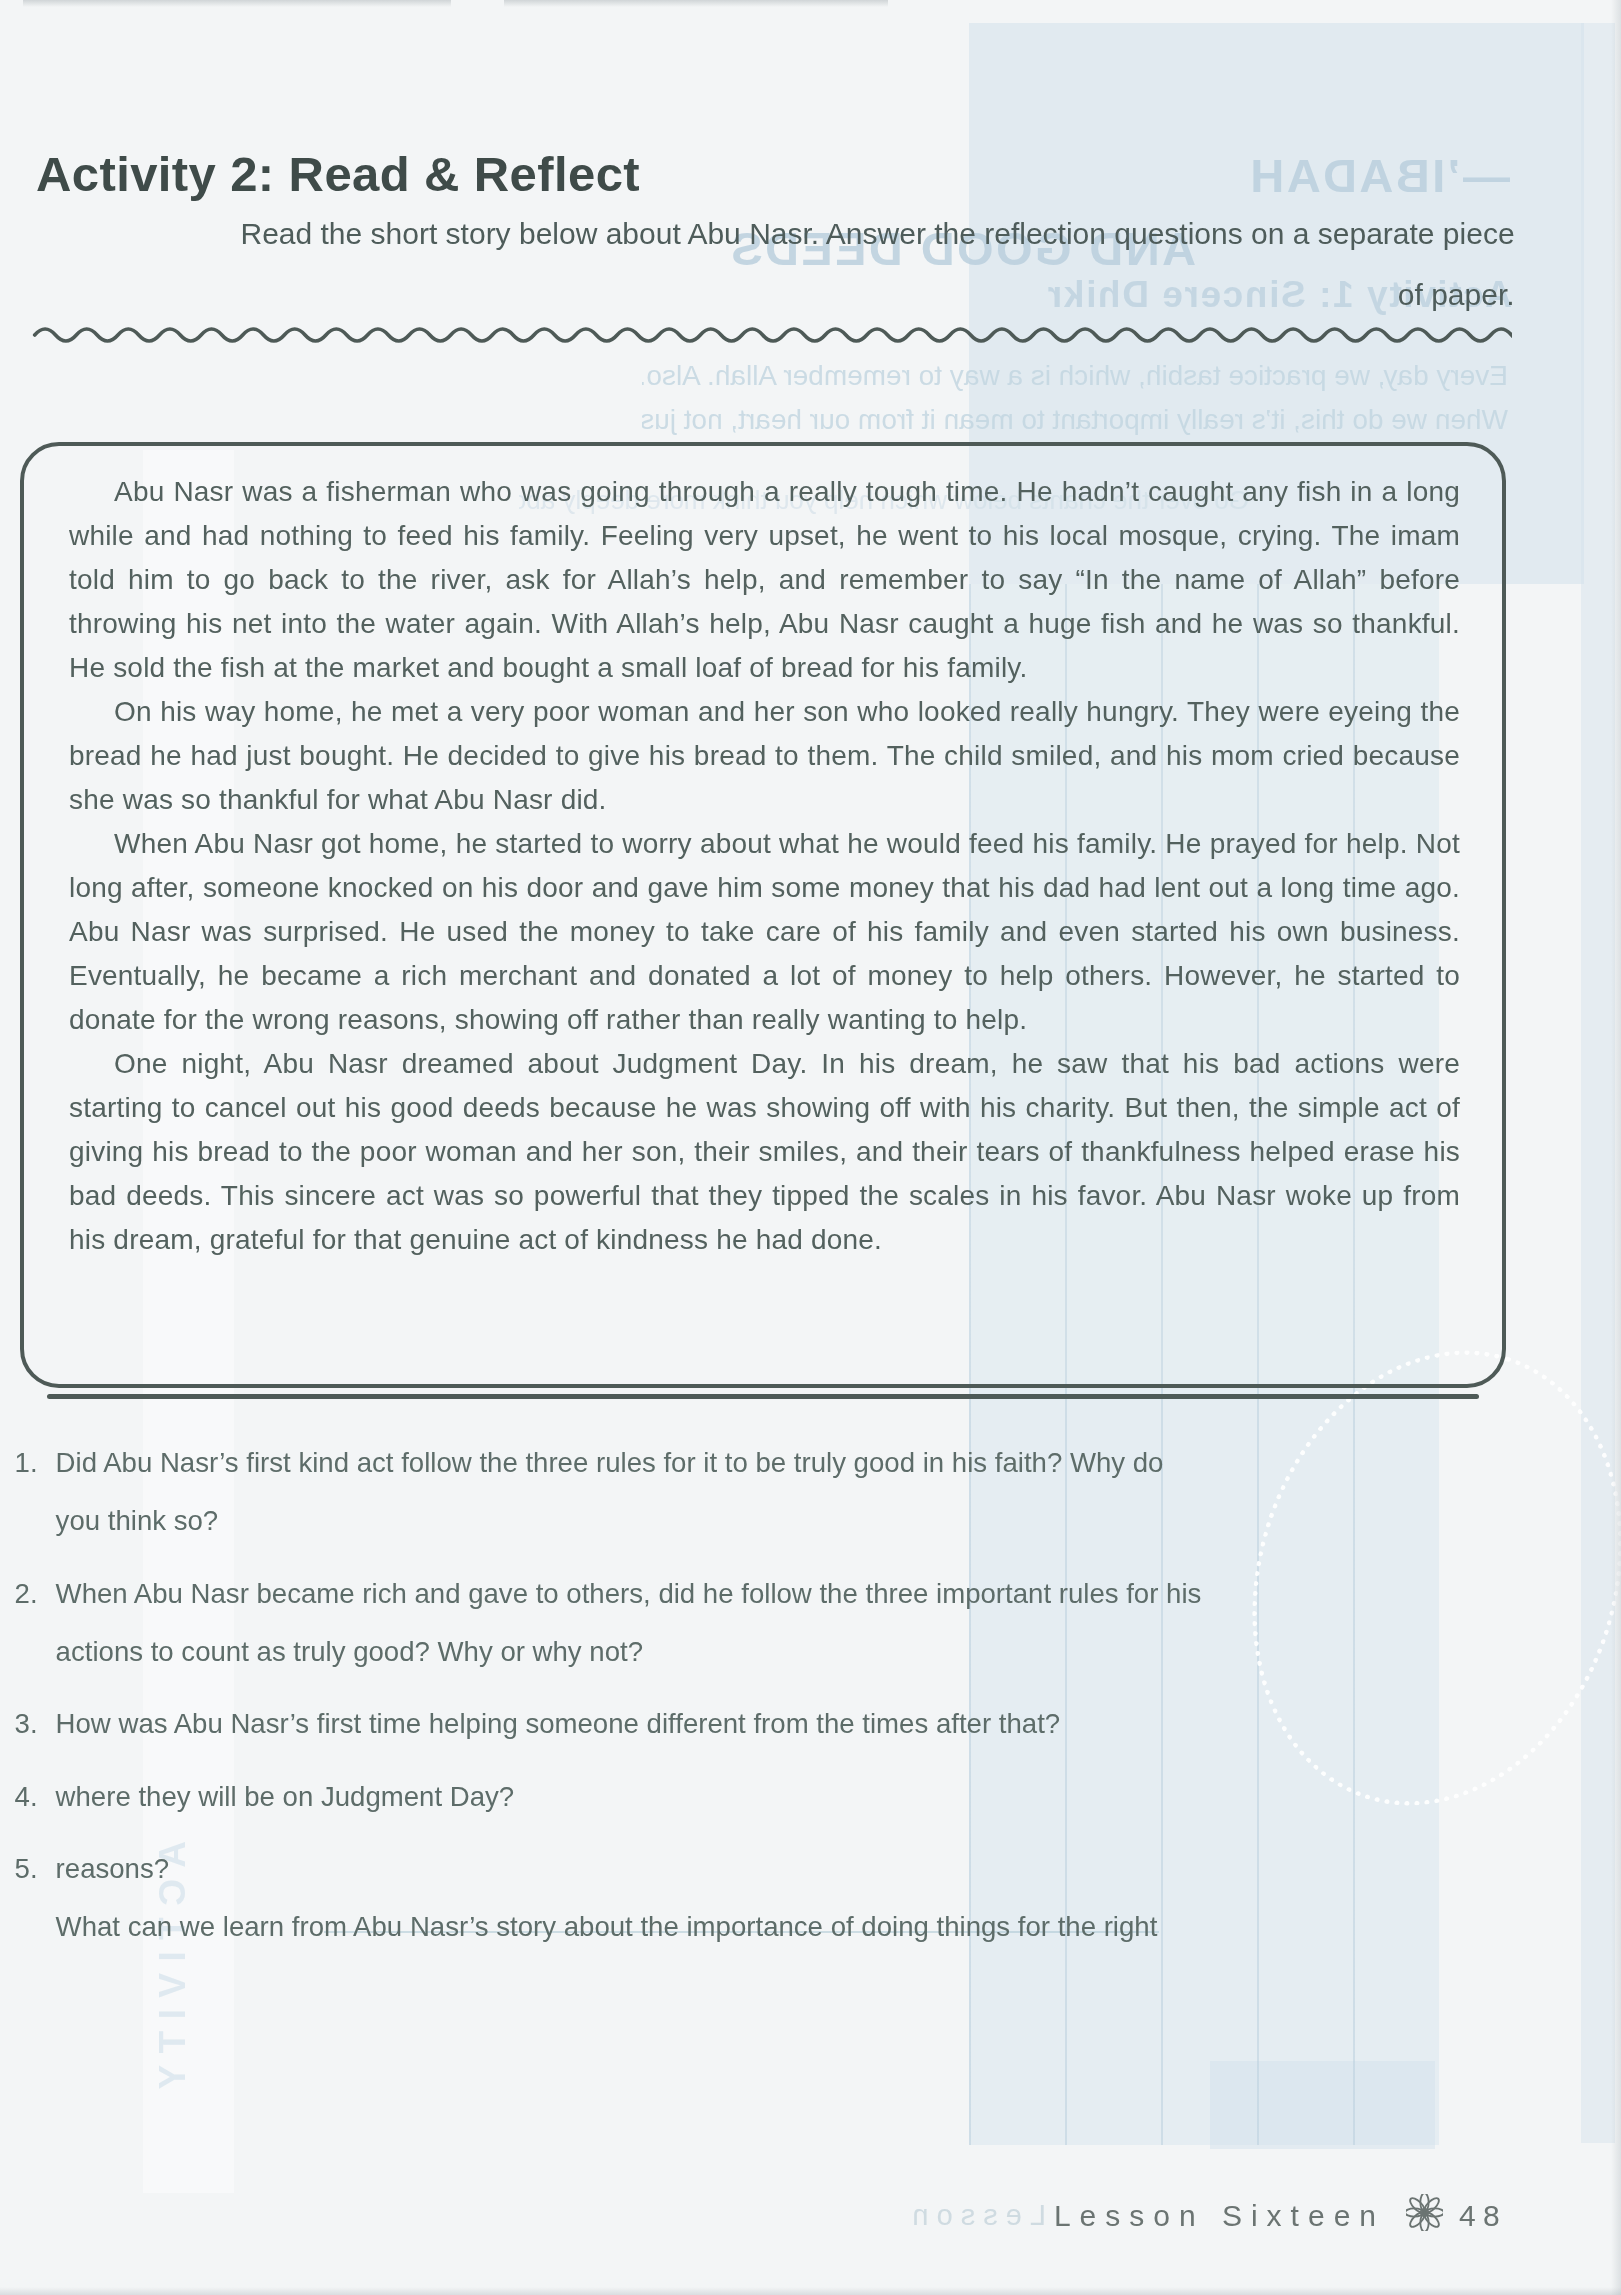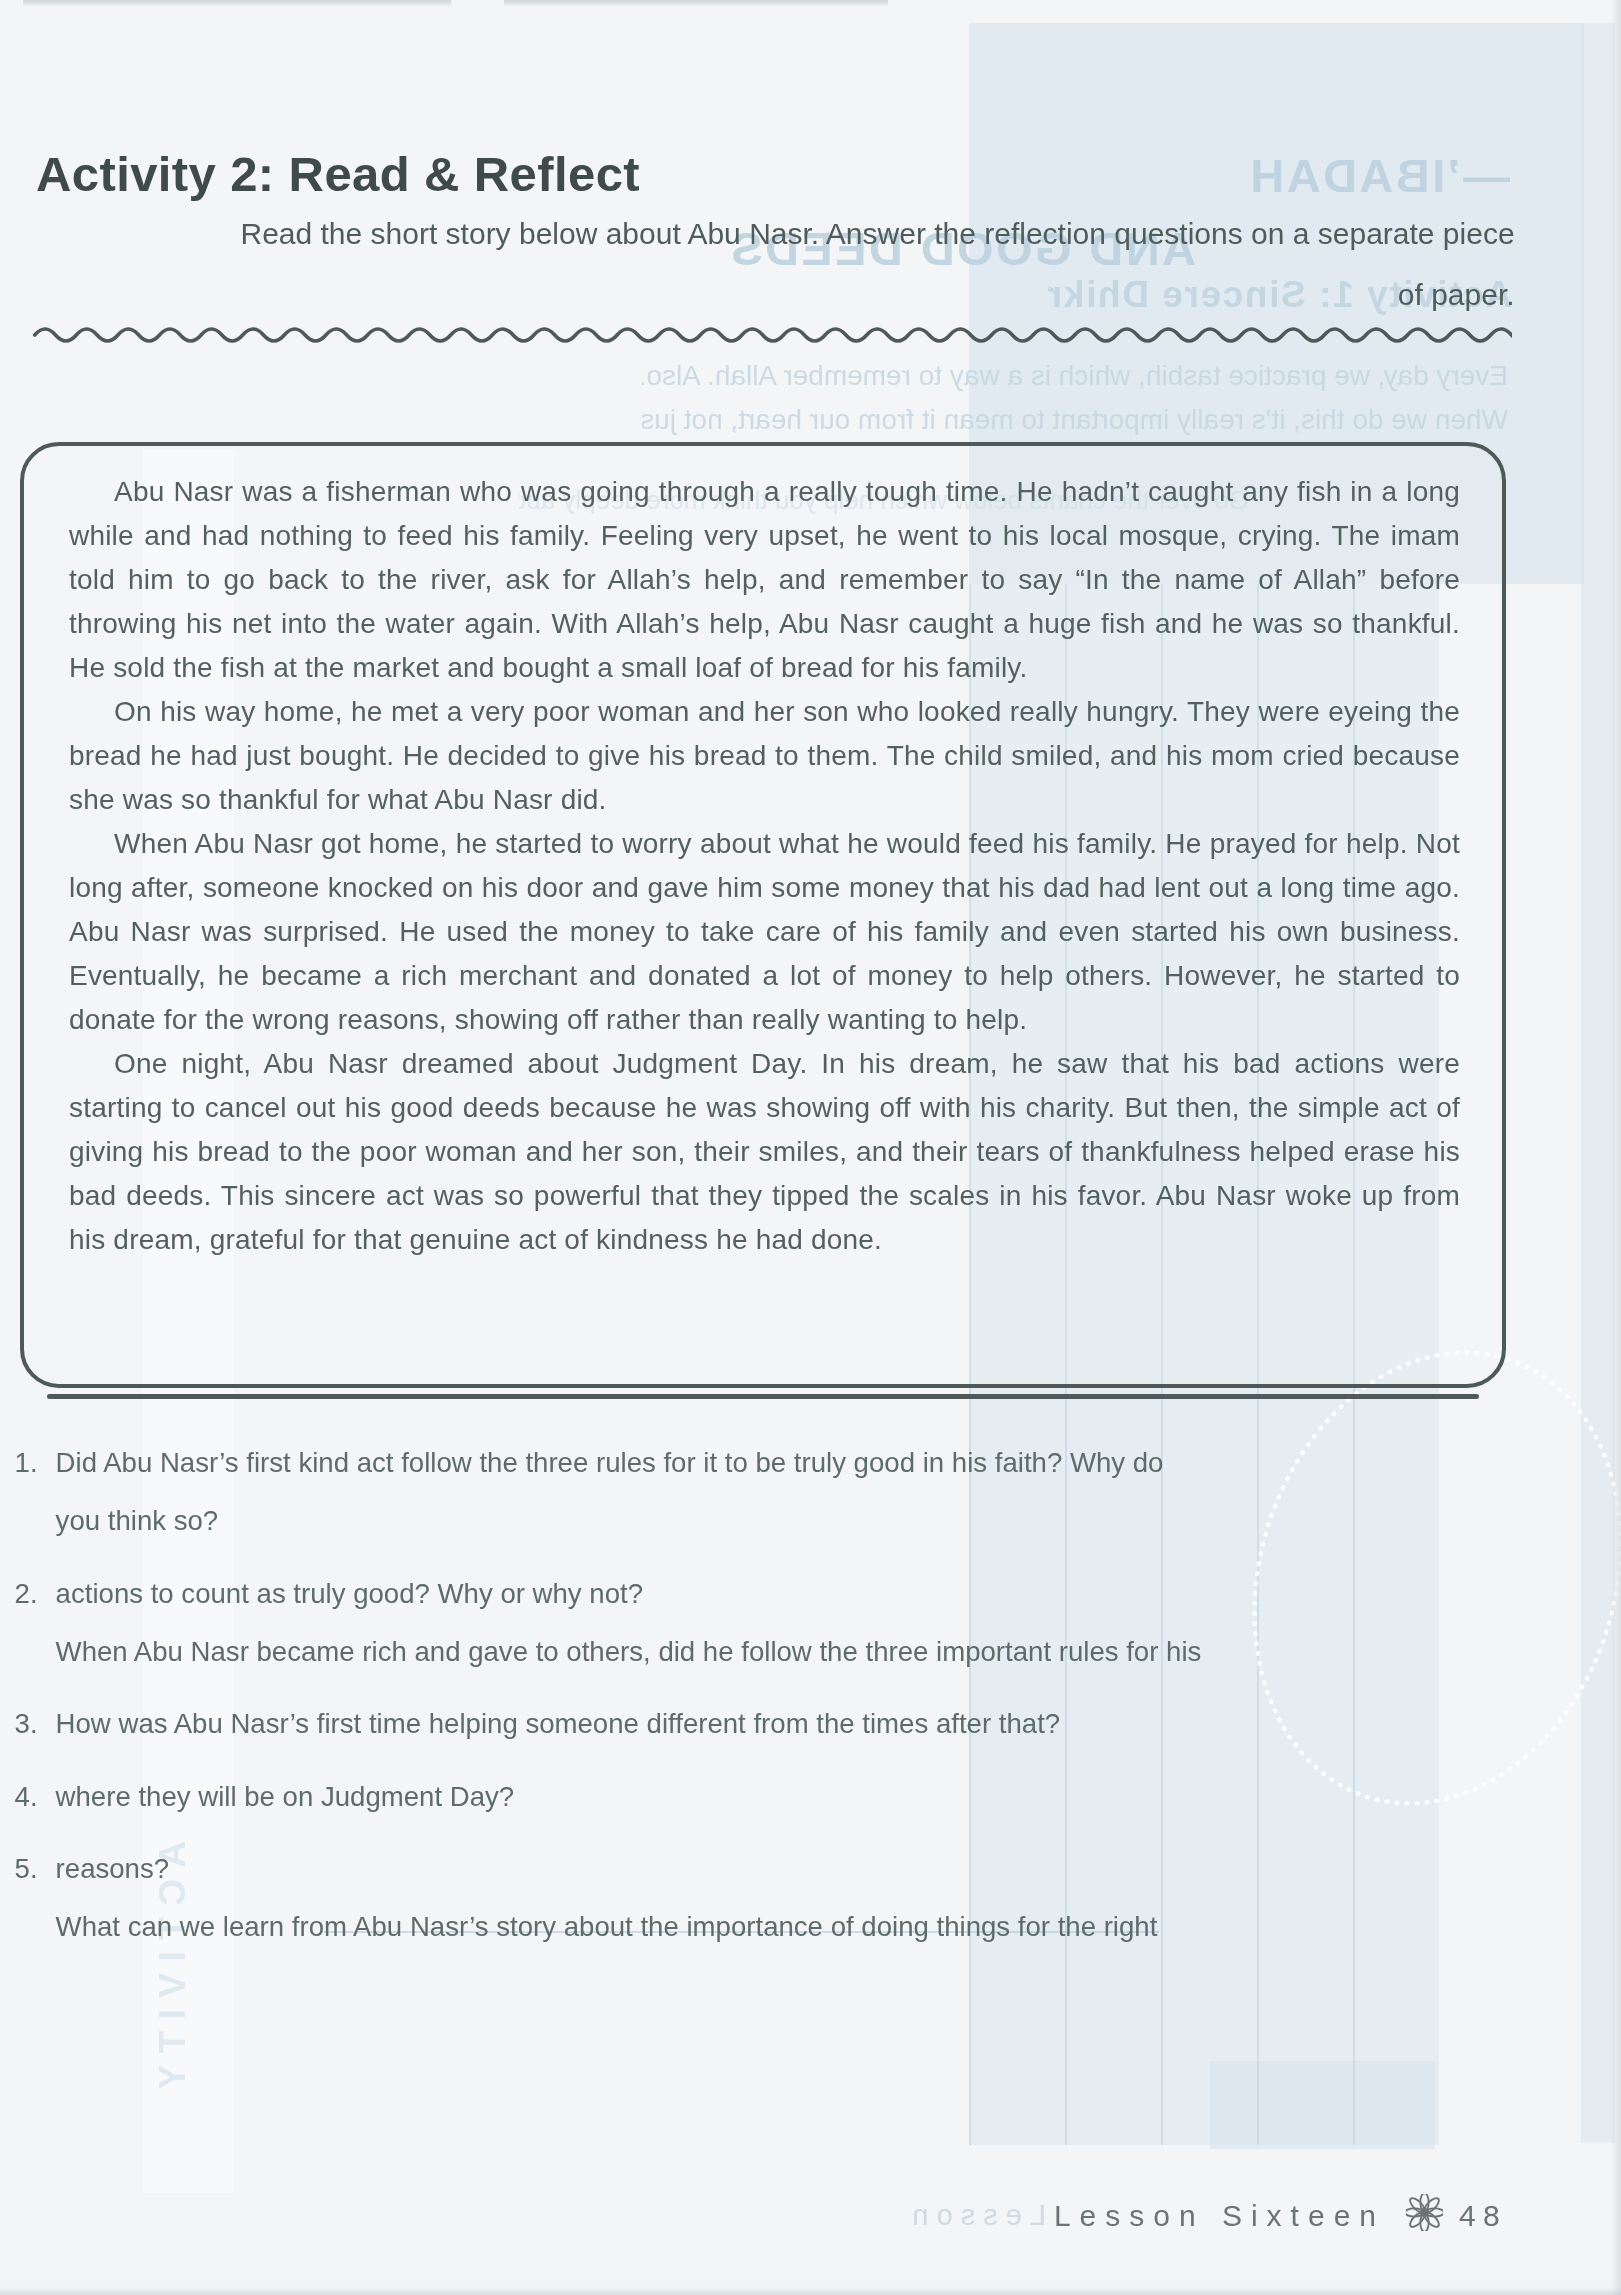--- a/index.html
+++ b/index.html
@@ -104,22 +104,22 @@
       <div class="q">
         <div class="qnum">1.</div>
         <div class="qtext">
           <div class="qline">Did Abu Nasr’s first kind act follow the three rules for it to be truly good in his faith? Why do</div>
           <div class="qline">you think so?</div>
         </div>
       </div>
       <div class="q">
         <div class="qnum">2.</div>
         <div class="qtext">
+          <div class="qline">When Abu Nasr became rich and gave to others, did he follow the three important rules for his</div>
           <div class="qline">actions to count as truly good? Why or why not?</div>
-          <div class="qline">When Abu Nasr became rich and gave to others, did he follow the three important rules for his</div>
         </div>
       </div>
       <div class="q">
         <div class="qnum">3.</div>
         <div class="qtext">
           <div class="qline">How was Abu Nasr’s first time helping someone different from the times after that?</div>
         </div>
       </div>
       <div class="q">
         <div class="qnum">4.</div>

